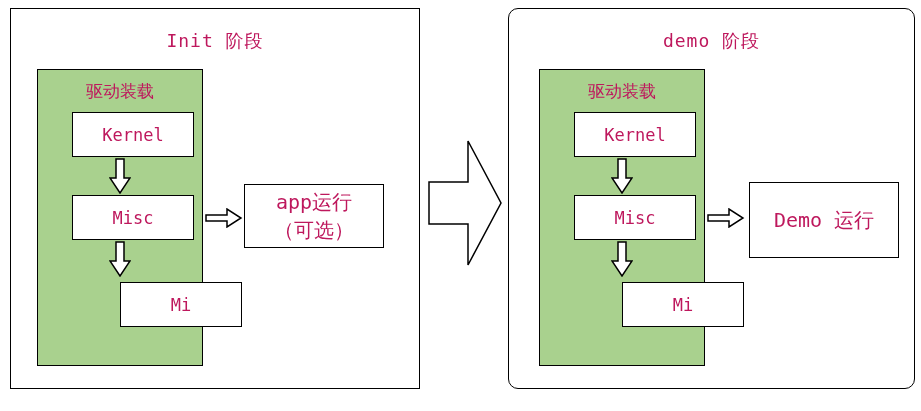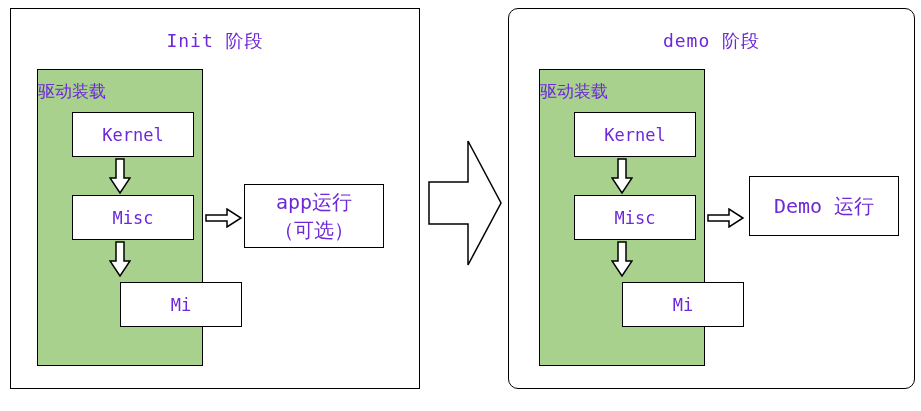--- a/index.html
+++ b/index.html
@@ -6,21 +6,21 @@
     margin: 0;
     padding: 0;
     background: #ffffff;
   }
   .canvas {
     position: relative;
     width: 921px;
     height: 411px;
     background: #ffffff;
     font-family: "DejaVu Sans Mono", "Liberation Mono", monospace;
-    color: #6d28d9;
+    color: #be185d;
   }
   .panel {
     position: absolute;
     border: 1px solid #000000;
     background: #ffffff;
     box-sizing: border-box;
   }
   .panel-left  { left: 10px;  top: 8px; width: 410px; height: 381px; }
   .panel-right { left: 508px; top: 8px; width: 407px; height: 381px; border-radius: 10px; }
   .panel-title {
@@ -39,20 +39,21 @@
     background: #A9D18E;
     border: 1px solid #000000;
     box-sizing: border-box;
   }
   .panel-left  .group { left: 26px; }
   .panel-right .group { left: 30px; }
   .group-label {
     position: absolute;
     top: 10px; left: 0;
     width: 100%;
+    text-align: center;
     font-size: 17px;
   }
   .node {
     position: absolute;
     left: 34px;
     width: 122px;
     height: 45px;
     background: #ffffff;
     border: 1px solid #000000;
     box-sizing: border-box;
@@ -87,21 +88,21 @@
     box-sizing: border-box;
     display: flex;
     flex-direction: column;
     align-items: center;
     justify-content: center;
     font-size: 20px;
     line-height: 1.4;
     text-align: left;
   }
   .panel-left  .side-box { left: 233px; top: 175px; width: 140px; height: 64px; }
-  .panel-right .side-box { left: 240px; top: 167px; width: 150px; height: 60px; }
+  .panel-right .side-box { left: 240px; top: 173px; width: 150px; height: 76px; }
   .big-arrow {
     position: absolute;
     left: 428px;
     top: 140px;
     width: 74px;
     height: 126px;
   }
   svg polygon {
     fill: #ffffff;
     stroke: #000000;

